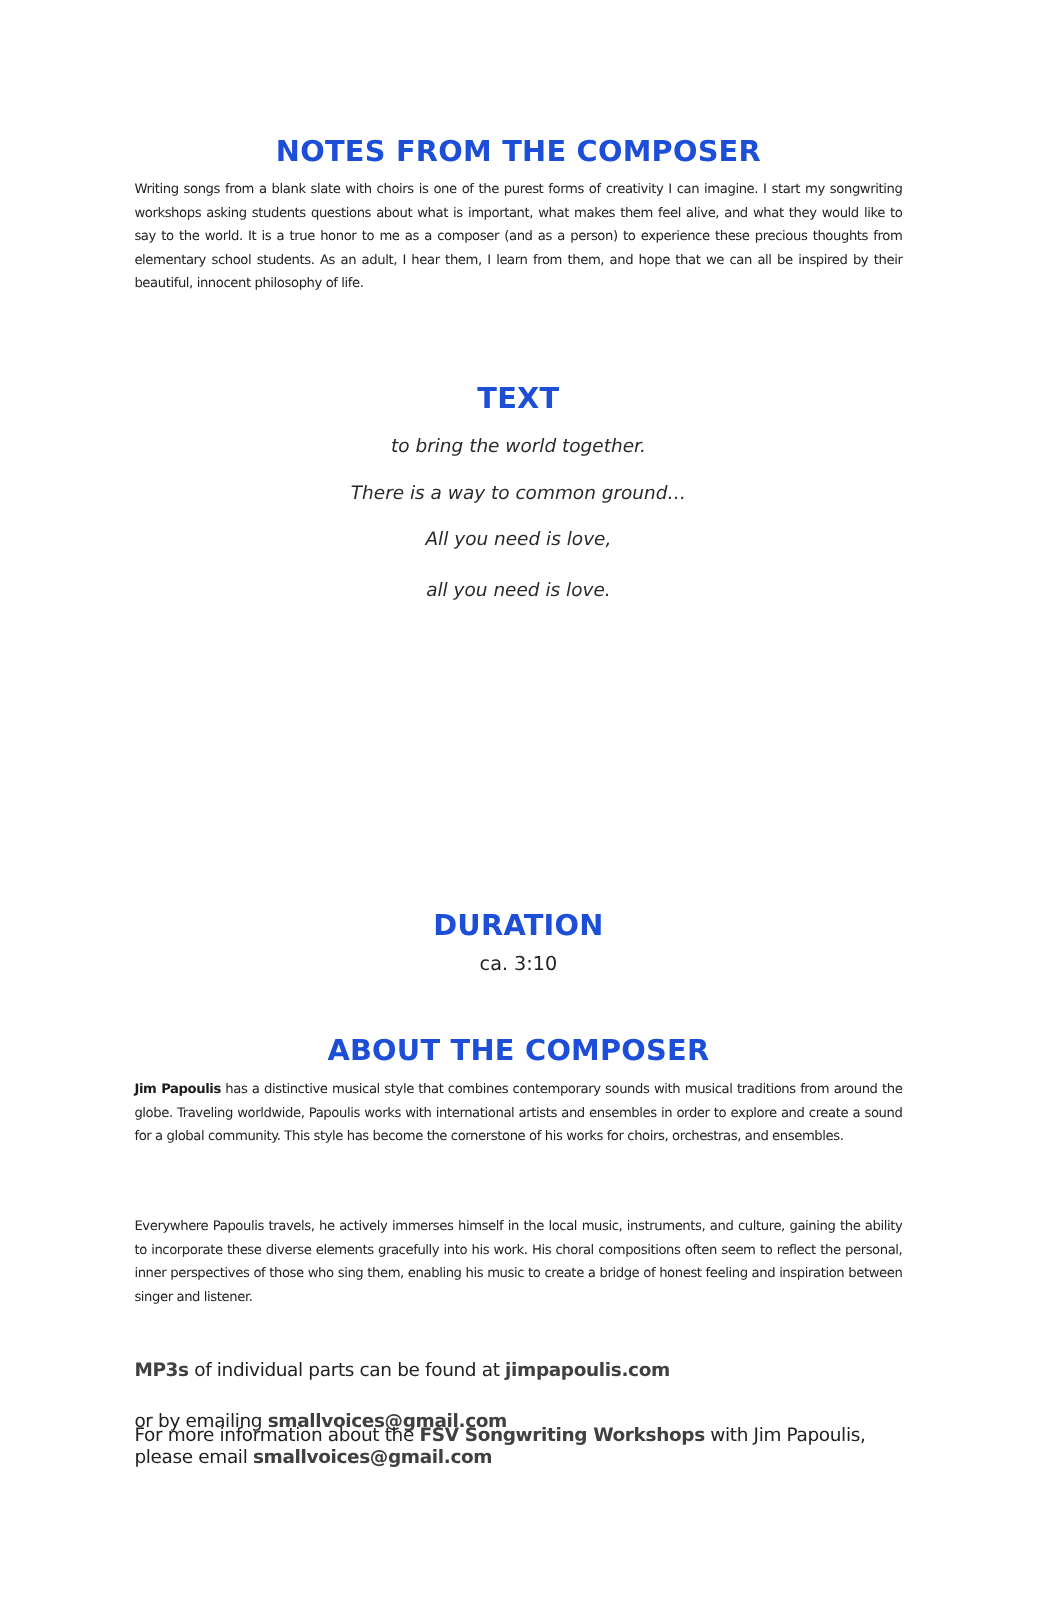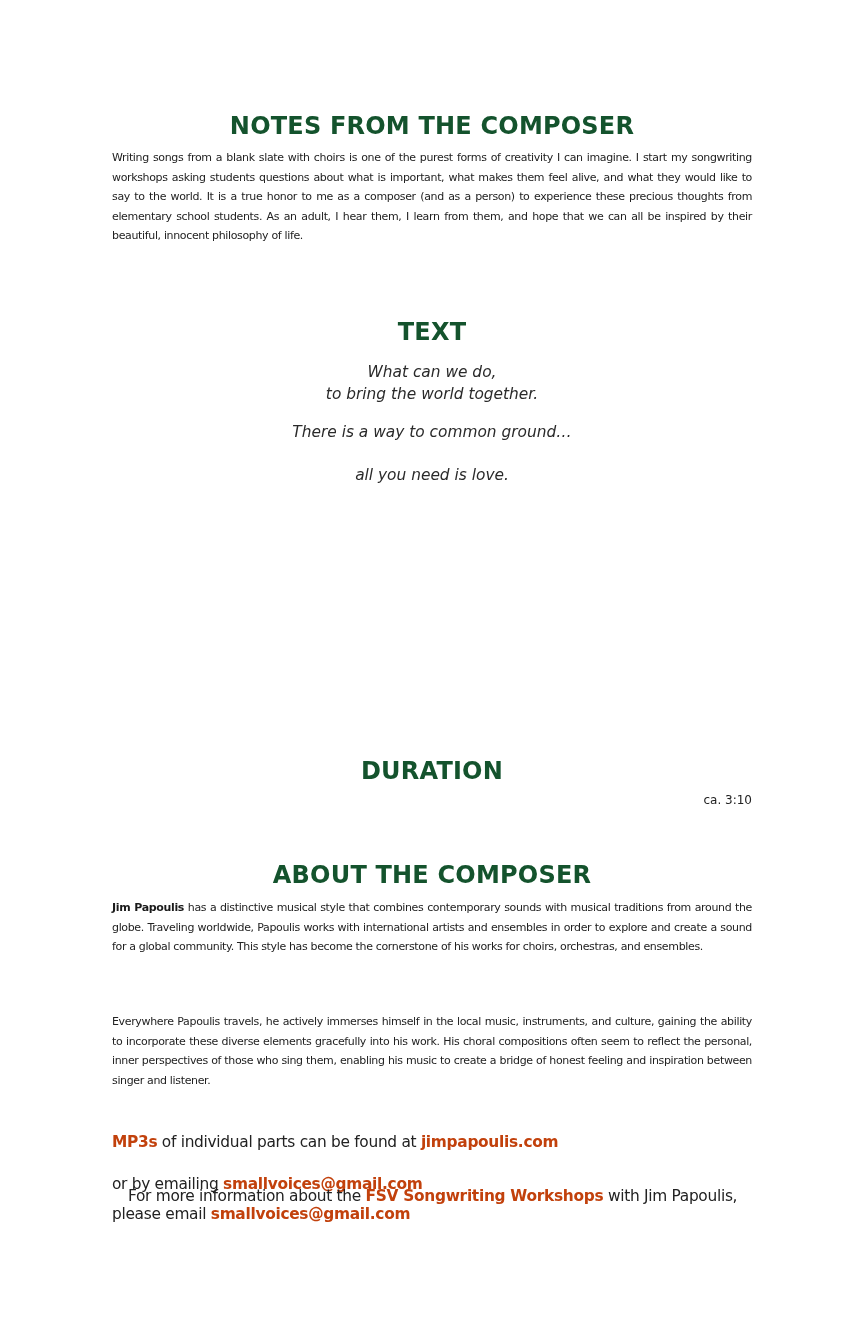--- a/index.html
+++ b/index.html
@@ -5,66 +5,66 @@
     html, body { margin: 0; padding: 0; background: #ffffff; }
     body {
       width: 864px; height: 1343px; position: relative; overflow: hidden;
       font-family: "DejaVu Sans", "Liberation Sans", sans-serif;
       color: #222222;
     }
     .page { position: absolute; left: 112px; top: 0; width: 640px; }
     h2 {
       font-family: "DejaVu Sans", sans-serif;
       font-weight: bold; text-align: center; margin: 0;
-      font-size: 24px; line-height: 28px; color: #14532d; letter-spacing: 0.2px;
+      font-size: 24px; line-height: 28px; color: #1d4ed8; letter-spacing: 0.2px;
     }
     .para {
       font-size: 11px; line-height: 19.6px; text-align: justify;
       margin: 0; letter-spacing: -0.35px; word-spacing: 0;
     }
     .para b { font-weight: bold; color: #1a1a1a; }
     .lyrics { text-align: center; font-style: italic; font-size: 15.4px; line-height: 21.5px; color: #2a2a2a; }
     .stanza { margin: 0 0 17px 0; }
     .line { display: block; }
-    .center { text-align: right; font-size: 12px; }
+    .center { text-align: center; font-size: 16px; }
     .plain { font-size: 15.4px; line-height: 18px; margin: 0; letter-spacing: -0.3px; }
-    .plain b { font-weight: bold; color: #c2410c; }
+    .plain b { font-weight: bold; color: #404040; }
     .abs { position: absolute; left: 0; width: 640px; }
   </style>
 </head>
 <body>
 
 <div class="page">
 
   <h2 class="abs" style="top:112px;">NOTES FROM THE COMPOSER</h2>
   <p class="para abs" style="top:148px;">Writing songs from a blank slate with choirs is one of the purest forms of creativity I can imagine. I start my songwriting workshops asking students questions about what is important, what makes them feel alive, and what they would like to say to the world. It is a true honor to me as a composer (and as a person) to experience these precious thoughts from elementary school students. As an adult, I hear them, I learn from them, and hope that we can all be inspired by their beautiful, innocent philosophy of life.</p>
 
   <h2 class="abs" style="top:318px;">TEXT</h2>
 
   <div class="lyrics abs" style="top:362px;">
     <div class="stanza">
-      <span class="line">What can we do,</span>
       <span class="line">to bring the world together.</span>
     </div>
     <div class="stanza">
       <span class="line">There is a way to common ground…</span>
     </div>
     <div class="stanza" style="margin-bottom:21px;">
+      <span class="line">All you need is love,</span>
     </div>
     <div class="stanza">
       <span class="line">all you need is love.</span>
     </div>
   </div>
 
   <h2 class="abs" style="top:757px;">DURATION</h2>
   <div class="center abs" style="top:793px;">ca. 3:10</div>
 
   <h2 class="abs" style="top:861px;">ABOUT THE COMPOSER</h2>
   <p class="para abs" style="top:898px;"><b>Jim Papoulis</b><span> has a distinctive musical style that combines contemporary sounds with musical traditions from around the globe. Traveling worldwide, Papoulis works with international artists and ensembles in order to explore and create a sound for a global community. This style has become the cornerstone of his works for choirs, orchestras, and ensembles.</span></p>
   <p class="para abs" style="top:1012px;">Everywhere Papoulis travels, he actively immerses himself in the local music, instruments, and culture, gaining the ability to incorporate these diverse elements gracefully into his work. His choral compositions often seem to reflect the personal, inner perspectives of those who sing them, enabling his music to create a bridge of honest feeling and inspiration between singer and listener.</p>
 
   <p class="plain abs" style="top:1133px;"><b>MP3s</b><span> of individual parts can be found at </span><b>jimpapoulis.com</b></p>
   <p class="plain abs" style="top:1151px;margin-top:24px;"><span>or by emailing </span><b>smallvoices@gmail.com</b></p>
 
-  <p class="plain abs" style="top:1187px;margin-left:16px;"><span>For more information about the </span><b>FSV Songwriting Workshops</b><span> with Jim Papoulis,</span></p>
+  <p class="plain abs" style="top:1187px;"><span>For more information about the </span><b>FSV Songwriting Workshops</b><span> with Jim Papoulis,</span></p>
   <p class="plain abs" style="top:1205px;"><span>please email </span><b>smallvoices@gmail.com</b></p>
 
 </div>
 
 </body></html>

